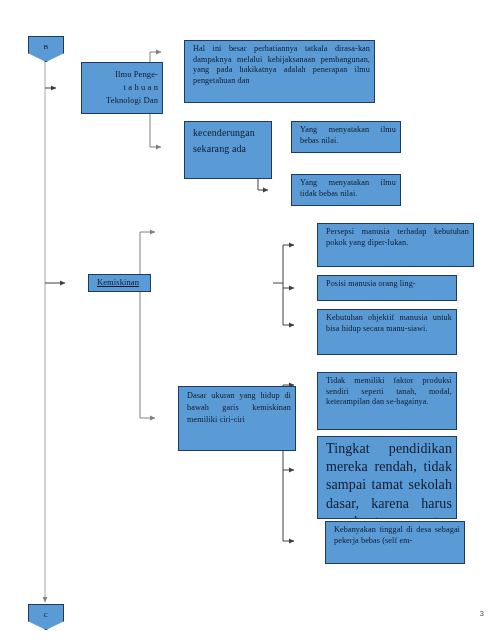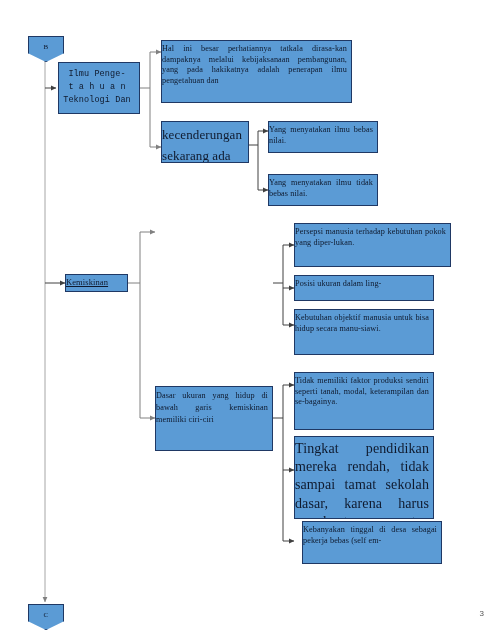--- a/index.html
+++ b/index.html
@@ -16,24 +16,25 @@
   .node{
     position:absolute;
     background:#5B9BD5;
     border:1px solid #1F3864;
     box-sizing:border-box;
     color:#0f1a2e;
     text-align:justify;
     text-justify:inter-word;
     line-height:1.30;
     letter-spacing:.1px;
-    padding:3px 4px 2px 0;
+    padding:3px 4px 2px 8px;
     overflow:hidden;
+    margin-left:23px;
   }
-  .node.center{text-align:center;font-family:Liberation Mono, monospace;}
+  .node.center{text-align:right;}
   .node.left{text-align:left;}
 
   .connector{
     position:absolute;
     background:#5B9BD5;
     border:1px solid #1F3864;
     box-sizing:border-box;
     color:#0f1a2e;
     display:flex;align-items:flex-start;justify-content:center;
     padding-top:6px;
@@ -110,21 +111,21 @@
   <div class="node center" style="left:58px;top:62px;width:82px;height:52px;font-size:8.5px;line-height:1.55;padding-top:5px;">
     <span style="white-space:pre-line;">Ilmu   Penge-
 t a h u a n
 Teknologi Dan</span>
   </div>
 
   <div class="node" style="left:161px;top:40px;width:191px;height:63px;font-size:8.2px;">
     <span>Hal ini besar perhatiannya tatkala dirasa-kan dampaknya melalui kebijaksanaan pembangunan, yang pada hakikatnya adalah penerapan ilmu pengetahuan dan</span>
   </div>
 
-  <div class="node" style="left:161px;top:121px;width:88px;height:42px;font-size:13px;line-height:1.6;">
+  <div class="node" style="left:161px;top:121px;width:88px;height:58px;font-size:10px;line-height:1.6;">
     <span>kecenderungan sekarang ada</span>
   </div>
 
   <div class="node" style="left:268px;top:121px;width:110px;height:32px;font-size:8.2px;">
     <span>Yang menyatakan ilmu bebas nilai.</span>
   </div>
 
   <div class="node" style="left:268px;top:174px;width:110px;height:32px;font-size:8.2px;">
     <span>Yang menyatakan ilmu tidak bebas nilai.</span>
   </div>
@@ -132,21 +133,21 @@
   <div class="node left" style="left:65px;top:274px;width:63px;height:18px;font-size:8.5px;padding-top:2px;text-decoration:underline;">
     <span>Kemiskinan</span>
   </div>
 
 
   <div class="node" style="left:294px;top:223px;width:157px;height:44px;font-size:8.2px;">
     <span>Persepsi manusia terhadap kebutuhan pokok yang diper-lukan.</span>
   </div>
 
   <div class="node" style="left:294px;top:275px;width:140px;height:26px;font-size:8.2px;">
-    <span>Posisi ukuran dalam ling-</span>
+    <span>Posisi manusia orang ling-</span>
   </div>
 
   <div class="node" style="left:294px;top:309px;width:140px;height:46px;font-size:8.2px;">
     <span>Kebutuhan objektif manusia untuk bisa hidup secara manu-siawi.</span>
   </div>
 
   <div class="node" style="left:155px;top:386px;width:118px;height:65px;font-size:8.2px;line-height:1.45;">
     <span>Dasar ukuran yang hidup di bawah garis kemiskinan memiliki ciri-ciri</span>
   </div>
 

